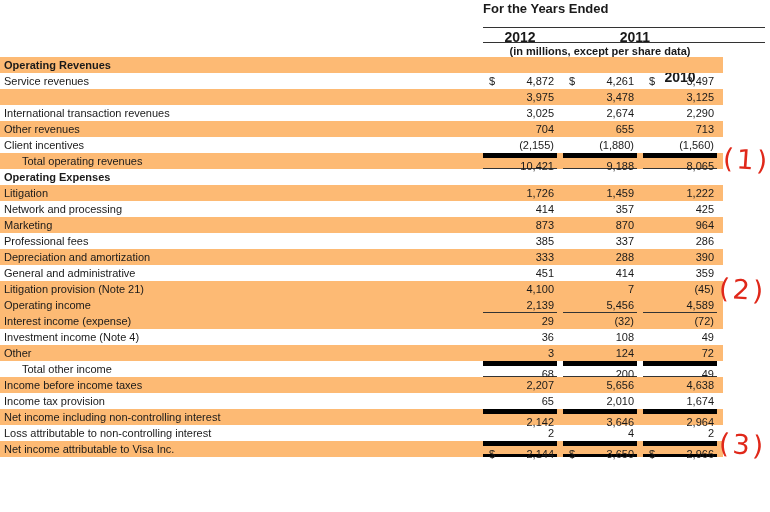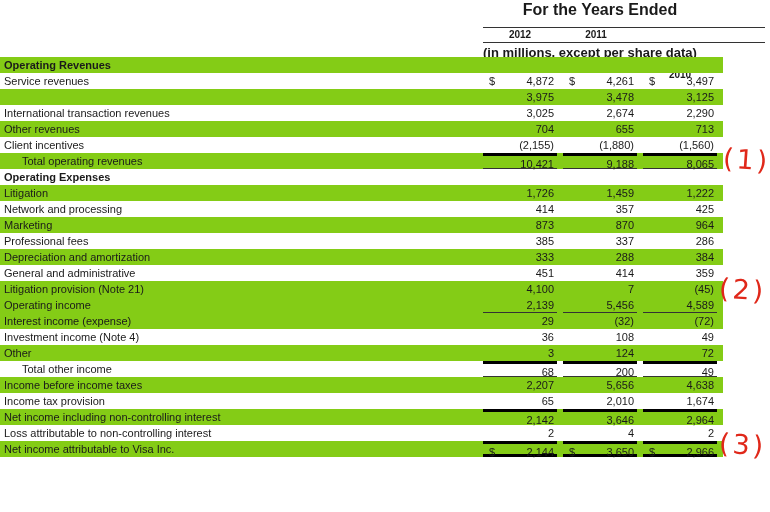--- a/index.html
+++ b/index.html
@@ -2,42 +2,42 @@
 <html><head>
 <meta charset="utf-8">
 <style>
   html,body{margin:0;padding:0;background:#ffffff;}
   .page{
     position:relative;width:770px;height:512px;background:#ffffff;overflow:hidden;
     font-family:"Liberation Sans","DejaVu Sans",sans-serif;font-size:11px;color:#1a1a1a;
   }
   
   .hdr{position:absolute;left:483px;top:0;width:282px;height:57px;}
-  .hdr-line{position:absolute;left:0;width:234px;text-align:center;font-weight:bold;font-size:16px;white-space:nowrap;}
+  .hdr-line{position:absolute;left:0;width:234px;text-align:left;font-weight:bold;font-size:13px;white-space:nowrap;}
   .t1{top:1px;}
   .t2{top:13px;}
   .hrule{position:absolute;left:0;width:100%;height:0;border-top:1px solid #333;}
   .hr1{top:27px;}
   .hr2{top:42px;}
   .years{position:absolute;left:0;top:29px;width:100%;height:13px;}
-  .year{position:absolute;top:0;width:74px;text-align:center;font-weight:bold;font-size:10px;}
-  .y0{left:0;}.y1{left:76px;}.y2{left:160px;margin-top:40px;}
-  .units{position:absolute;top:45px;left:0;width:234px;text-align:left;font-weight:bold;font-size:13px;white-space:nowrap;}
+  .year{position:absolute;top:0;width:74px;text-align:center;font-weight:bold;font-size:14px;}
+  .y0{left:0;}.y1{left:93px;text-align:right;}.y2{left:160px;margin-top:40px;}
+  .units{position:absolute;top:45px;left:0;width:234px;text-align:center;font-weight:bold;font-size:11px;white-space:nowrap;}
   
   .rows{position:absolute;left:0;top:57px;width:770px;}
   .row{position:relative;width:723px;height:16px;}
-  .row.blue{background:#84cc16;}
+  .row.blue{background:#fdba74;}
   .lab{position:absolute;left:0;top:0;height:16px;line-height:16px;padding-left:4px;white-space:nowrap;}
   .lab.bold{font-weight:bold;}
   .lab.ind{padding-left:22px;}
   .val{position:absolute;top:0;height:16px;width:74px;box-sizing:border-box;}
   .c0{left:483px;}.c1{left:563px;}.c2{left:643px;}
   .val .num{position:absolute;right:3px;top:0;line-height:16px;}
   .val .dollar{position:absolute;left:6px;top:0;line-height:16px;}
-  .rule-top{border-top:3px solid #000000;}
+  .rule-top{border-top:5px solid #000000;}
   .rule-bottom{border-bottom:1px solid #333;}
   .rule-thickbottom{border-bottom:3px solid #000;}
   
   .annot{
     position:absolute;color:#e0281a;font-size:27px;line-height:1;
     letter-spacing:3px;transform:rotate(4deg);
     font-family:"DejaVu Sans",sans-serif;font-weight:400;white-space:nowrap;
   }
 </style>
 </head>
@@ -206,21 +206,21 @@
       </div>
       <div class="row blue">
         <div class="lab">Depreciation and amortization</div>
         <div class="val c0">
           <span class="num">333</span>
         </div>
         <div class="val c1">
           <span class="num">288</span>
         </div>
         <div class="val c2">
-          <span class="num">384</span>
+          <span class="num">390</span>
         </div>
       </div>
       <div class="row white">
         <div class="lab">General and administrative</div>
         <div class="val c0">
           <span class="num">451</span>
         </div>
         <div class="val c1">
           <span class="num">414</span>
         </div>

